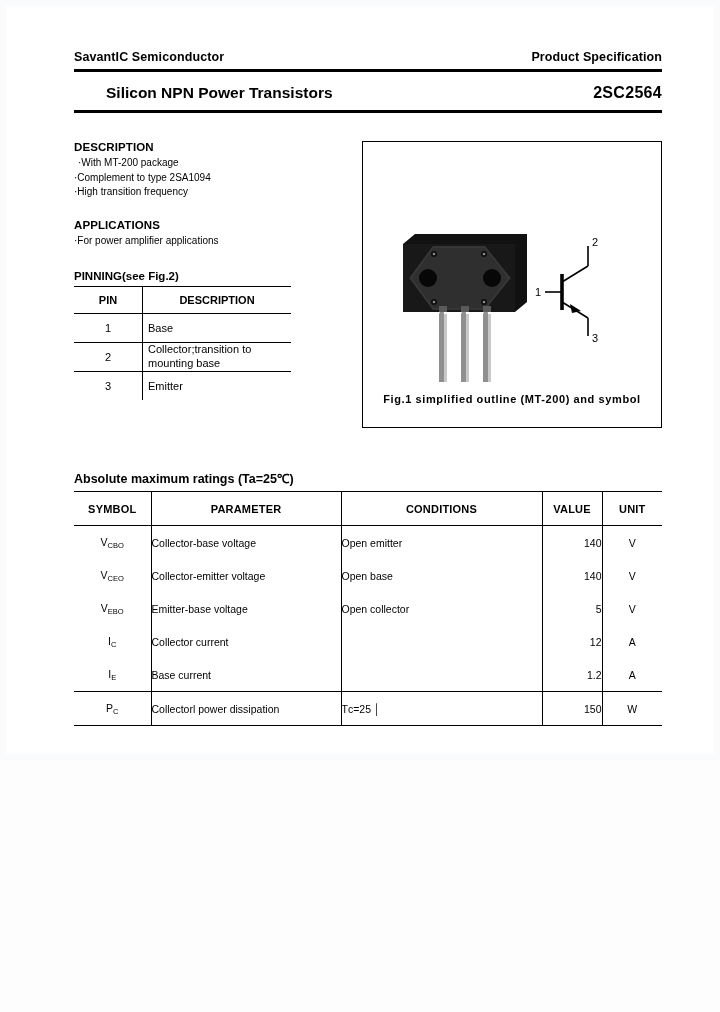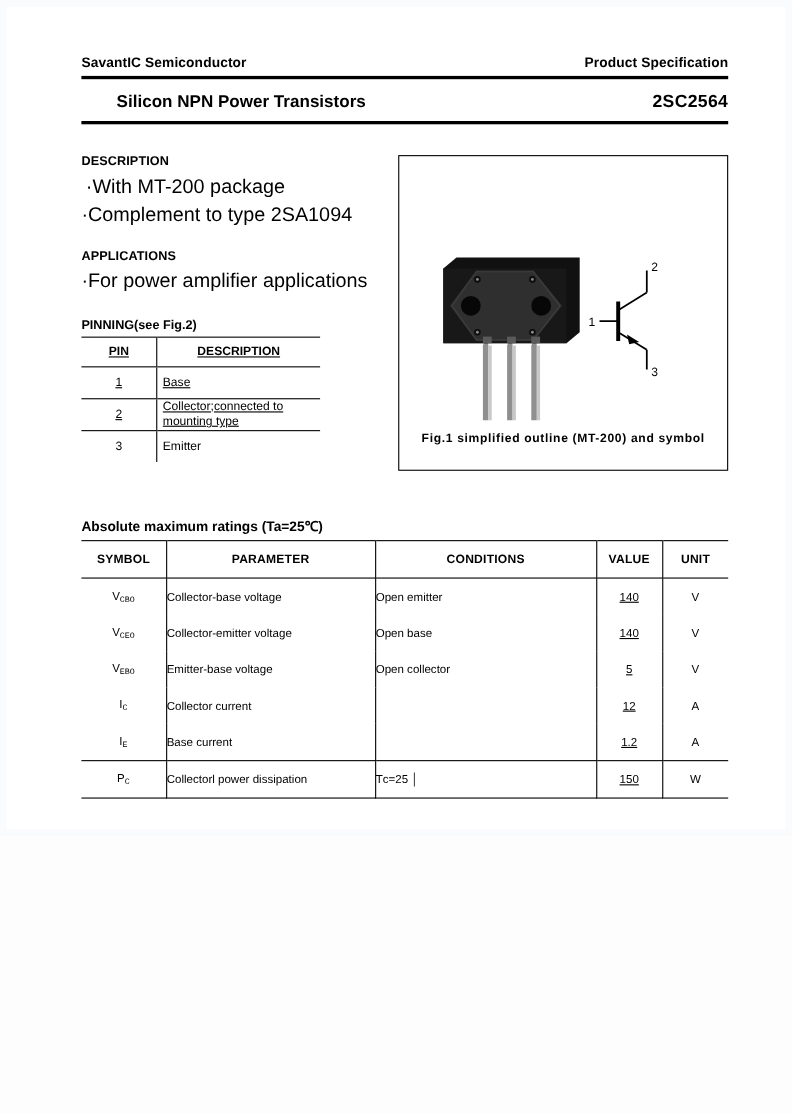--- a/index.html
+++ b/index.html
@@ -66,21 +66,21 @@
   }
   .col-left { width: 288px; }
   .col-right { margin-left: 0; }
 
   .sec-head {
     font-weight: bold;
     font-size: 11.5px;
     letter-spacing: 0.1px;
   }
   .bullet {
-    font-size: 18px;
+    font-size: 10px;
     line-height: 1.45;
     white-space: nowrap;
   }
   .bullet.indent { padding-left: 4px; }
   .gap-lg { height: 19px; }
   .gap-sm { height: 3px; }
 
   
   .pin-title {
     font-weight: bold;
@@ -109,21 +109,21 @@
   }
   table.pin tr.hdr .c-pin,
   table.pin tr.hdr .c-desc {
     font-weight: bold;
     font-size: 11px;
     text-align: center;
     padding-left: 0;
     height: 26px;
   }
   .pin-top { border-top: 1.6px solid #000; }
-  .pin-line { border-bottom: 1.6px solid #000; text-decoration: underline; }
+  .pin-line { border-bottom: 1.6px solid #000; }
   .pin-row2 .c-pin, .pin-row2 .c-desc { height: 34px; }
   .pin-last .c-pin, .pin-last .c-desc { height: 34px; }
   .desc-2line { line-height: 1.25; }
 
   
   .figbox {
     width: 300px;
     height: 287px;
     border: 1.6px solid #000;
     position: relative;
@@ -177,24 +177,24 @@
     text-align: center;
     height: 33px;
     letter-spacing: 0.2px;
   }
   .rt-top { border-top: 1.5px solid #000; }
   .rt-line > td, .rt-line > th { border-bottom: 1.5px solid #000; }
 
   td.sym-c  { text-align: center; }
   td.par-c  { text-align: left; padding-left: 9px; }
   td.cond-c { text-align: left; padding-left: 9px; }
-  td.val-c  { text-align: center; text-decoration: underline; }
+  td.val-c  { text-align: right; }
   td.unit-c { text-align: center; }
 
-  sub { font-size: 0.72em; vertical-align: -0.25em; font-family: Liberation Mono, monospace; }
+  sub { font-size: 0.72em; vertical-align: -0.25em; }
 </style>
 </head>
 <body>
 
 <div class="page">
   <div class="content">
 
     <div class="hdr-row">
       <span>SavantIC Semiconductor</span>
       <span>Product Specification</span>
@@ -208,20 +208,21 @@
     <div class="rule-thick2"></div>
 
     <div class="cols">
 
       <div class="col-left">
 
         <div class="sec-head">DESCRIPTION</div>
         <div class="gap-sm"></div>
         <div class="bullet indent">·With MT-200 package</div>
         <div class="bullet">·Complement to type 2SA1094</div>
+        <div class="bullet">·High transition frequency</div>
 
         <div class="gap-lg"></div>
 
         <div class="sec-head">APPLICATIONS</div>
         <div class="gap-sm"></div>
         <div class="bullet">·For power amplifier applications</div>
 
         <div style="height:22px"></div>
 
         <div class="pin-title">PINNING(see Fig.2)</div>
@@ -231,21 +232,21 @@
               <tr class="hdr pin-top pin-line">
             <th class="c-pin">PIN</th>
             <th class="c-desc">DESCRIPTION</th>
           </tr>
           <tr class="pin-line">
             <td class="c-pin">1</td>
             <td class="c-desc">Base</td>
           </tr>
           <tr class="pin-line pin-row2">
             <td class="c-pin">2</td>
-            <td class="c-desc desc-2line">Collector;connected to mounting type</td>
+            <td class="c-desc desc-2line">Collector;transition to mounting base</td>
           </tr>
           <tr class="pin-last">
             <td class="c-pin">3</td>
             <td class="c-desc">Emitter</td>
           </tr>
         </tbody>
           </table>
       </div>
 
       <div class="col-right">

